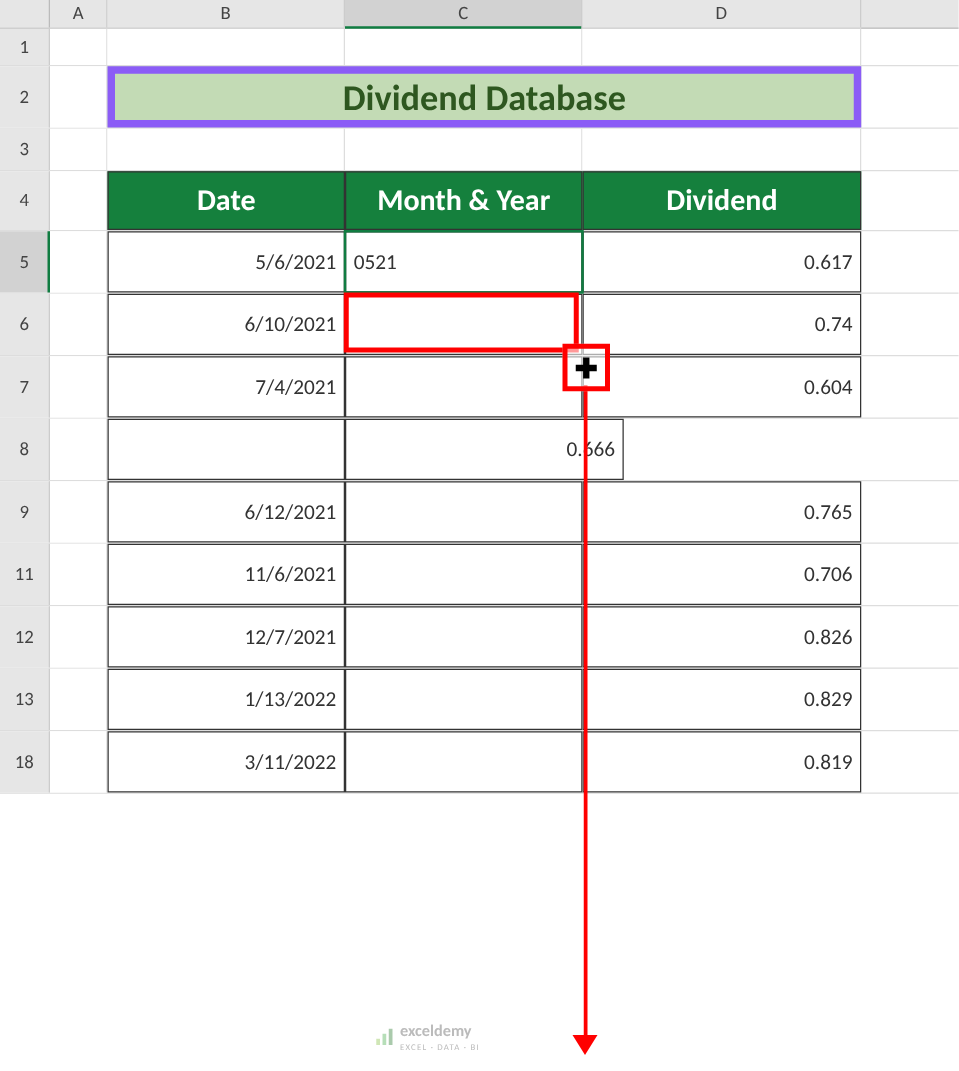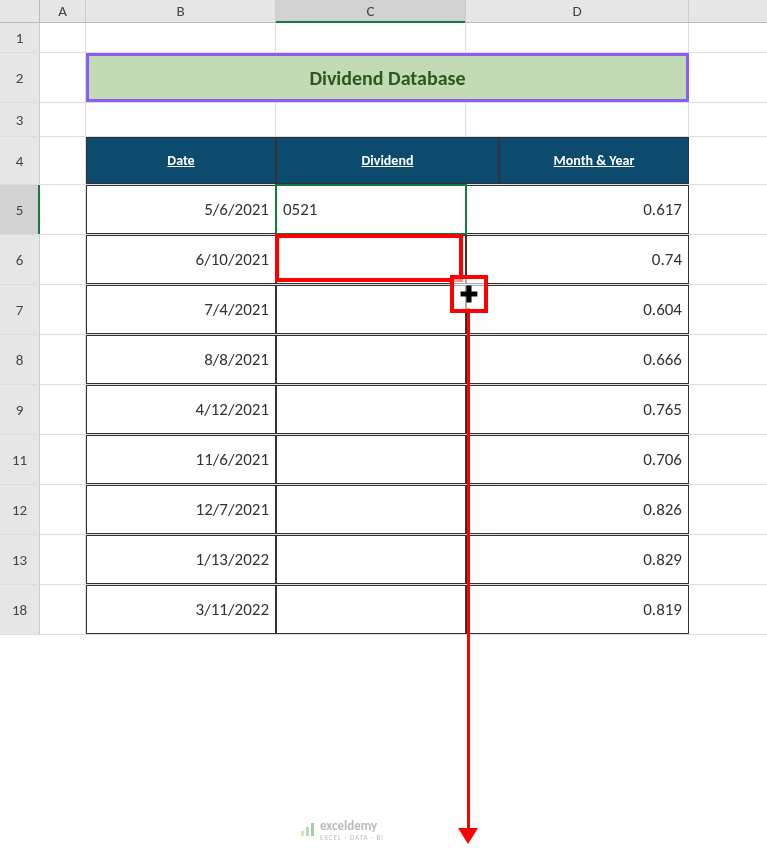--- a/index.html
+++ b/index.html
@@ -95,32 +95,31 @@
     .cell.center { justify-content: center; }
 
     .r1 { height: 30px; }
     .r2 { height: 50px; }
     .r3 { height: 34px; }
     .r4 { height: 48px; }
     .r-data { height: 50px; }
 
     .title-cell {
       background: #c3dbb5;
-      font-size: 20px;
+      font-size: 29px;
       font-weight: bold;
       color: #2e5720;
-      border: 3px solid #8b5cf6;
+      border: 6px solid #8b5cf6;
     }
     .tbl-header {
-      background: #0c4a6e;
+      background: #15803d;
       color: #fff;
       font-weight: bold;
-      font-size: 14px;
+      font-size: 24px;
       border: 1px solid #333;
-      text-decoration: underline;
     }
     .tbl-cell {
       border: 1px solid #333;
     }
 
     .selected-cell {
       outline: 2px solid #107c41;
       outline-offset: -1px;
       z-index: 5;
     }
@@ -217,22 +216,22 @@
     <div class="cell col-a"></div>
     <div class="cell col-b"></div>
     <div class="cell col-c"></div>
     <div class="cell col-d"></div>
   </div>
 
   <div class="main-row r4">
     <div class="row-header">4</div>
     <div class="cell col-a"></div>
     <div class="cell col-b tbl-header center">Date</div>
+    <div class="cell col-c tbl-header center">Month &amp; Year</div>
     <div class="cell col-d tbl-header center">Dividend</div>
-    <div class="cell col-c tbl-header center">Month &amp; Year</div>
   </div>
 
   <div class="main-row r-data">
     <div class="row-header selected">5</div>
     <div class="cell col-a"></div>
     <div class="cell col-b tbl-cell right">5/6/2021</div>
     <div class="cell col-c tbl-cell left selected-cell">0521</div>
     <div class="cell col-d tbl-cell right">0.617</div>
   </div>
 
@@ -248,29 +247,28 @@
     <div class="row-header">7</div>
     <div class="cell col-a"></div>
     <div class="cell col-b tbl-cell right">7/4/2021</div>
     <div class="cell col-c tbl-cell left"></div>
     <div class="cell col-d tbl-cell right">0.604</div>
   </div>
 
   <div class="main-row r-data">
     <div class="row-header">8</div>
     <div class="cell col-a"></div>
-    <div class="cell col-b tbl-cell right">8/8/2021</div>
     <div class="cell col-c tbl-cell left"></div>
     <div class="cell col-d tbl-cell right">0.666</div>
   </div>
 
   <div class="main-row r-data">
     <div class="row-header">9</div>
     <div class="cell col-a"></div>
-    <div class="cell col-b tbl-cell right">4/12/2021</div>
+    <div class="cell col-b tbl-cell right">6/12/2021</div>
     <div class="cell col-c tbl-cell left"></div>
     <div class="cell col-d tbl-cell right">0.765</div>
   </div>
 
 
   <div class="main-row r-data">
     <div class="row-header">11</div>
     <div class="cell col-a"></div>
     <div class="cell col-b tbl-cell right">11/6/2021</div>
     <div class="cell col-c tbl-cell left"></div>

